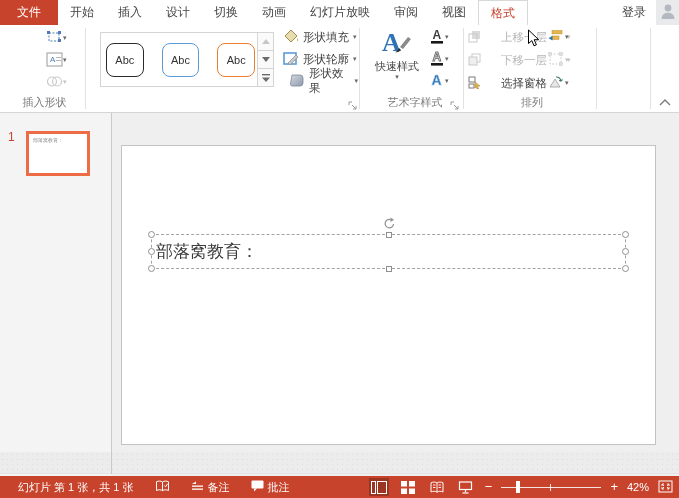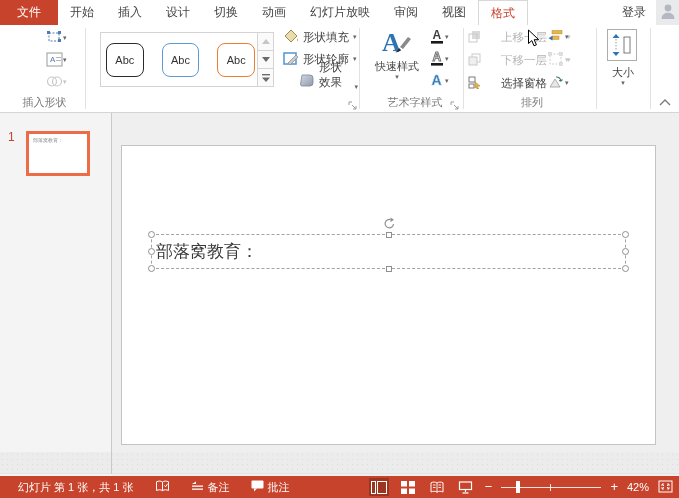--- a/index.html
+++ b/index.html
@@ -185,21 +185,21 @@
     <div class="menu-row" style="left:197px; top:25px;">
       <span>
         <svg width="16" height="15" viewBox="0 0 16 15">
           <rect x="1" y="2" width="12" height="11" fill="#fff" stroke="#5B9BD5" stroke-width="1.6"></rect>
           <path d="M5 12 L13 4 L15 6 L7 14 Z" fill="#C9C9C9" stroke="#8A8A8A" stroke-width="0.7"></path>
         </svg>
       </span>
       <span>形状轮廓</span>
       <span class="dd">▾</span>
     </div>
-    <div class="menu-row" style="left:213px; top:47px;align-items:flex-end;">
+    <div class="menu-row" style="left:203px; top:47px;">
       <span>
         <svg width="16" height="15" viewBox="0 0 16 15">
           <defs>
               <linearGradient id="ge" x1="0" y1="0" x2="1" y2="1">
                 <stop offset="0" stop-color="#D4D9E2"></stop>
                 <stop offset="1" stop-color="#8E99AB"></stop>
               </linearGradient>
             </defs>
           <path d="M3 2 H11 Q14 2 14 5 V10 Q14 13 11 13 H3 Q1.5 13 1.5 11 Z" fill="url(#ge)" stroke="#7C8798" stroke-width="0.8"></path>
         </svg>
@@ -324,34 +324,20 @@
           <path d="M2 12 L7 4 L12 12 Z" fill="#E8E8E8" stroke="#9A9A9A" stroke-width="0.8"></path>
           <path d="M8 2 a5 5 0 0 1 5 4 l1.5 -1.5 M13 6 l-2 -0.5" stroke="#3E7B66" fill="none" stroke-width="1.1"></path>
         </svg>
       </span>
       <span class="dd">▾</span>
     </div>
     <div class="rgroup-label">排列</div>
   </div>
   <div class="rdivider" style="left:596px;"></div>
 
-  <div class="rgroup" style="left:597px; width:52px;">
-    <div style="position:absolute; left:0; top:0; width:52px; height:62px; text-align:center;">
-      <div class="size-iconbox">
-        <svg width="22" height="24" viewBox="0 0 22 24">
-          <path d="M5 1 L8.5 5 H1.5 Z" fill="#2E74B5"></path>
-          <path d="M5 23 L8.5 19 H1.5 Z" fill="#2E74B5"></path>
-          <line x1="5" y1="6" x2="5" y2="18" stroke="#9A9A9A" stroke-dasharray="1.5 1.5"></line>
-          <rect x="13" y="4" width="6" height="16" fill="#fff" stroke="#7A7A7A"></rect>
-        </svg>
-      </div>
-      <div class="lbl" style="margin-top:40px; font-size:11px;">大小</div>
-      <div class="dd">▾</div>
-    </div>
-  </div>
   <div class="rdivider" style="left:650px;"></div>
 
   <div class="collapse">
     <svg width="14" height="9" viewBox="0 0 14 9">
         <polyline points="2,7 7,2 12,7" fill="none" stroke="#7A7A7A" stroke-width="1.4"></polyline>
       </svg>
   </div>
 
   <div class="cursor">
     <svg width="13" height="19" viewBox="0 0 13 19">

